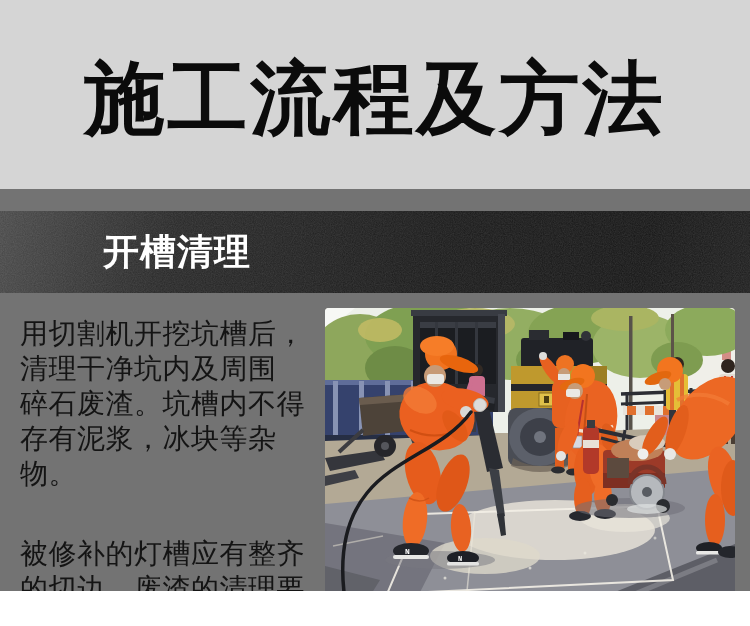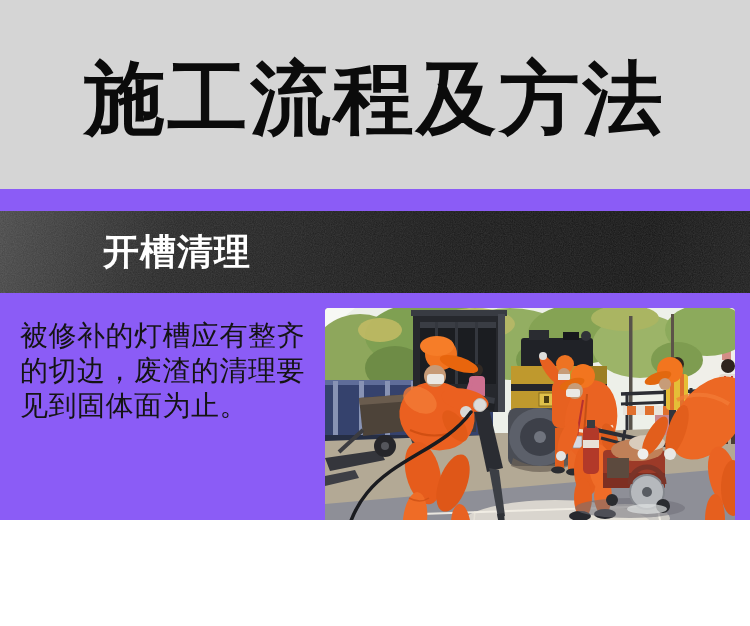--- a/index.html
+++ b/index.html
@@ -1,18 +1,18 @@
 <!DOCTYPE html>
 <html><head>
 <meta charset="utf-8">
 <style>
   html,body{margin:0;padding:0;background:#ffffff;}
   .page{
-    position:relative;width:750px;height:520px;overflow:hidden;background:#8b5cf6;
-    font-family:Liberation Serif, serif;
+    position:relative;width:750px;height:591px;overflow:hidden;background:#737373;
+    font-family:Liberation Mono, monospace;
   }
   
   .title-banner{
     position:absolute;left:0;top:0;width:750px;height:189px;background:#d5d5d5;
     display:flex;align-items:center;justify-content:center;
   }
   .title-banner h1{
     margin:0;padding-top:10px;font-size:80px;font-weight:900;letter-spacing:3px;
     color:#0b0b0b;white-space:nowrap;
   }
@@ -60,20 +60,24 @@
       <filter id="grain">
         <feTurbulence type="fractalNoise" baseFrequency="0.9" numOctaves="2" stitchTiles="stitch"></feTurbulence>
         <feColorMatrix type="matrix" values="0 0 0 0 1  0 0 0 0 1  0 0 0 0 1  0 0 0 0.14 0"></feColorMatrix>
       </filter>
       <rect width="100%" height="100%" filter="url(#grain)"></rect>
     </svg>
     <h2>开槽清理</h2>
   </section>
 
   <div class="text-col">
+    <p>用切割机开挖坑槽后，
+清理干净坑内及周围
+碎石废渣。坑槽内不得
+存有泥浆，冰块等杂物。</p>
     <p>被修补的灯槽应有整齐
 的切边，废渣的清理要
 见到固体面为止。</p>
   </div>
 
   <figure class="photo" role="img" aria-label="施工现场照片：穿橙色工装的养护工人用风镐开凿路面坑槽，旁有小型压路机、路面切割机、手推车，蓝色围挡和树木为背景，地面画有白色放样线">
     <svg viewBox="0 0 410 304" preserveAspectRatio="none">
 
       <rect x="0" y="0" width="410" height="125" fill="#edf0e9"></rect>
       <polygon points="0,0 30,0 0,24" fill="#f7f8f5"></polygon>

